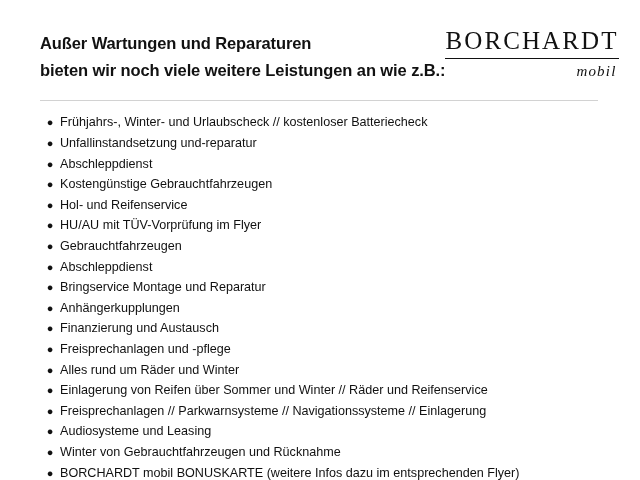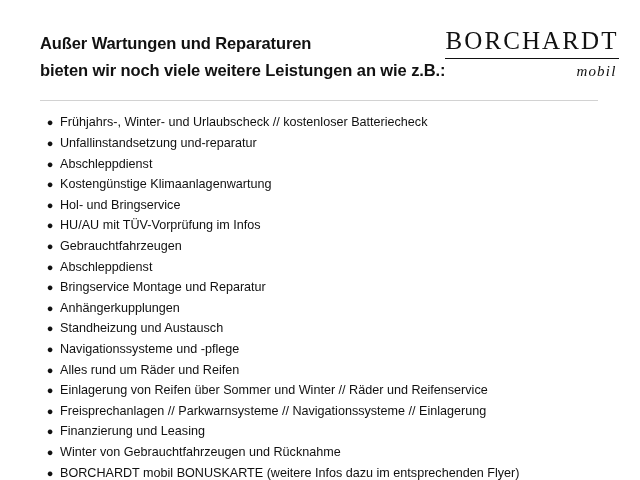--- a/index.html
+++ b/index.html
@@ -126,69 +126,69 @@
       <li class="list-item">
         <span class="bullet">●</span>
         <span class="item-text">Unfallinstandsetzung und-reparatur</span>
       </li>
       <li class="list-item">
         <span class="bullet">●</span>
         <span class="item-text">Abschleppdienst</span>
       </li>
       <li class="list-item">
         <span class="bullet">●</span>
-        <span class="item-text">Kostengünstige Klimaanlagenwartung</span>
+        <span class="item-text">Kostengünstige Gebrauchtfahrzeugen</span>
       </li>
       <li class="list-item">
         <span class="bullet">●</span>
-        <span class="item-text">Hol- und Bringservice</span>
+        <span class="item-text">Hol- und Reifenservice</span>
       </li>
       <li class="list-item">
         <span class="bullet">●</span>
-        <span class="item-text">HU/AU mit TÜV-Vorprüfung im Infos</span>
+        <span class="item-text">HU/AU mit TÜV-Vorprüfung im Flyer</span>
       </li>
       <li class="list-item">
         <span class="bullet">●</span>
         <span class="item-text">Gebrauchtfahrzeugen</span>
       </li>
       <li class="list-item">
         <span class="bullet">●</span>
         <span class="item-text">Abschleppdienst</span>
       </li>
       <li class="list-item">
         <span class="bullet">●</span>
         <span class="item-text">Bringservice Montage und Reparatur</span>
       </li>
       <li class="list-item">
         <span class="bullet">●</span>
         <span class="item-text">Anhängerkupplungen</span>
       </li>
       <li class="list-item">
         <span class="bullet">●</span>
-        <span class="item-text">Standheizung und Austausch</span>
+        <span class="item-text">Finanzierung und Austausch</span>
       </li>
       <li class="list-item">
         <span class="bullet">●</span>
-        <span class="item-text">Navigationssysteme und -pflege</span>
+        <span class="item-text">Freisprechanlagen und -pflege</span>
       </li>
       <li class="list-item">
         <span class="bullet">●</span>
-        <span class="item-text">Alles rund um Räder und Reifen</span>
+        <span class="item-text">Alles rund um Räder und Winter</span>
       </li>
       <li class="list-item">
         <span class="bullet">●</span>
         <span class="item-text">Einlagerung von Reifen über Sommer und Winter // Räder und Reifenservice</span>
       </li>
       <li class="list-item">
         <span class="bullet">●</span>
         <span class="item-text">Freisprechanlagen // Parkwarnsysteme // Navigationssysteme // Einlagerung</span>
       </li>
       <li class="list-item">
         <span class="bullet">●</span>
-        <span class="item-text">Finanzierung und Leasing</span>
+        <span class="item-text">Audiosysteme und Leasing</span>
       </li>
       <li class="list-item">
         <span class="bullet">●</span>
         <span class="item-text">Winter von Gebrauchtfahrzeugen und Rücknahme</span>
       </li>
       <li class="list-item">
         <span class="bullet">●</span>
         <span class="item-text">BORCHARDT mobil BONUSKARTE (weitere Infos dazu im entsprechenden Flyer)</span>
       </li>
     </ul>

